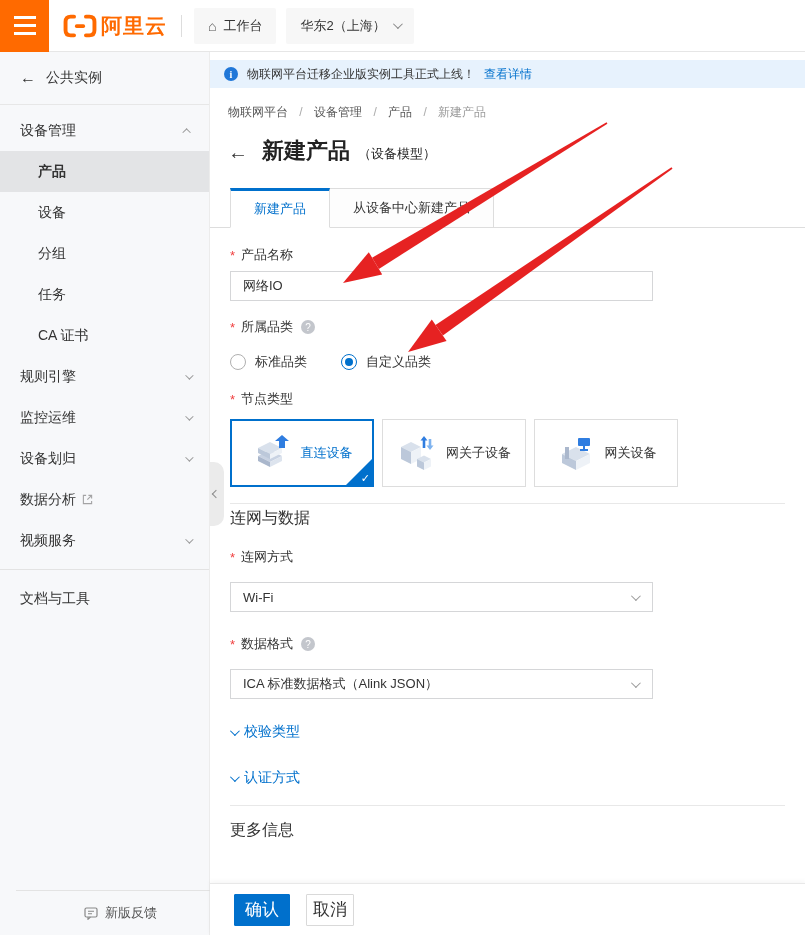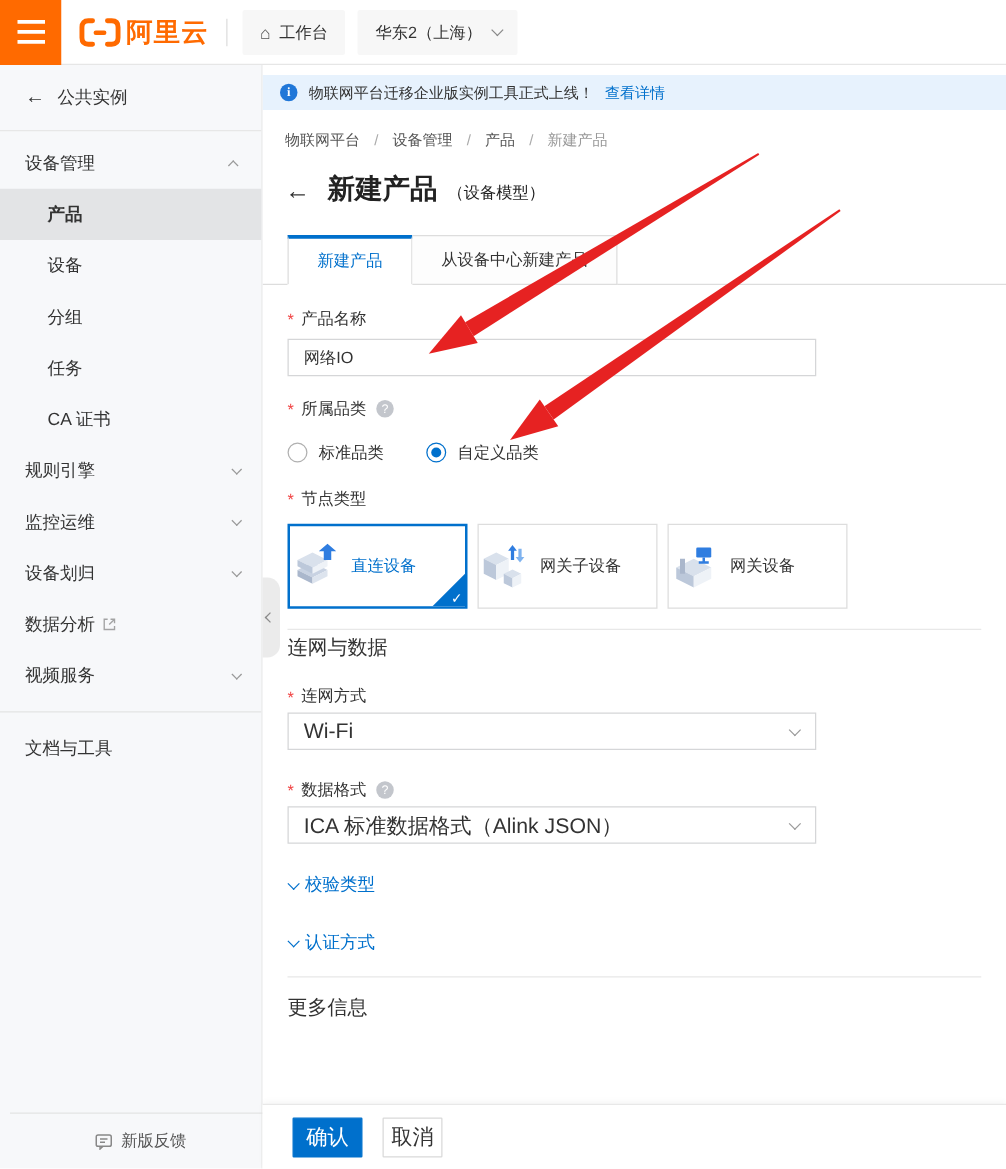--- a/index.html
+++ b/index.html
@@ -33,21 +33,21 @@
   .back-glyph { font-size:16px; color:#333; }
   .nav { padding-top:5px; }
   .nav-item { height:41px; display:flex; align-items:center; font-size:14px; color:#333;
               padding:0 18px 0 20px; cursor:pointer; position:relative; }
   .nav-item .lbl { flex:1; }
   .nav-item.sub { padding-left:38px; }
   .nav-item.selected { background:#e3e4e6; font-weight:bold; }
   .nav-item .chev { width:6px; height:6px; border-color:#999; }
   .ext-ic { margin-left:6px; opacity:.65; }
   .side-divider { height:1px; background:#e3e3e3; margin:8px 0; }
-  .side-feedback { position:absolute; bottom:0; left:8px; width:100%; }
+  .side-feedback { position:absolute; bottom:0; left:16px; width:100%; }
   .side-feedback .fb-line { height:1px; background:#e3e3e3; }
   .fb-row { height:44px; display:flex; align-items:center; justify-content:center; gap:7px;
             font-size:13px; color:#555; cursor:pointer; }
 
   
   .collapse-tab { position:absolute; left:210px; top:462px; width:14px; height:64px;
                   background:#ebebeb; border-radius:0 10px 10px 0; display:flex; align-items:center;
                   justify-content:center; z-index:15; cursor:pointer; }
   .collapse-tab .chev { width:6px; height:6px; border-color:#8a8a8a; margin-left:-2px; }
 
@@ -87,32 +87,32 @@
 
   .radio-row { margin-top:17px; display:flex; align-items:center; gap:34px; }
   .radio-opt { display:flex; align-items:center; gap:9px; font-size:13px; cursor:pointer; }
   .radio { width:16px; height:16px; border-radius:50%; border:1px solid #b0b0b0; background:#fff; }
   .radio.on { border:1px solid #0070cc; position:relative; }
   .radio.on::after { content:""; position:absolute; left:3px; top:3px; width:8px; height:8px;
                      border-radius:50%; background:#0070cc; }
 
   .cards { margin-top:11px; display:flex; gap:8px; }
   .node-card { width:144px; height:68px; border:1px solid #ddd; background:#fff; display:flex;
-               align-items:center; gap:9px; font-size:13px; color:#333;
+               align-items:center; justify-content:center; gap:9px; font-size:13px; color:#333;
                cursor:pointer; position:relative; overflow:hidden; }
   .node-card.selected { border:2px solid #0070cc; color:#0070cc; }
   .corner { position:absolute; right:0; bottom:0; width:0; height:0;
             border-left:26px solid transparent; border-bottom:26px solid #0070cc; }
   .corner-check { position:absolute; right:2px; bottom:0px; color:#fff; font-size:11px; z-index:2; }
 
   .hdivider { margin-top:16px; height:1px; background:#e8e8e8; }
   .section-h { margin-top:4px; font-size:16px; color:#333; }
 
-  .select { margin-top:4px; width:423px; height:30px; border:1px solid #d5d6d8; display:flex;
-            align-items:center; padding:0 12px; font-size:17px; color:#333; cursor:pointer;
+  .select { margin-top:16px; width:423px; height:30px; border:1px solid #d5d6d8; display:flex;
+            align-items:center; padding:0 12px; font-size:13px; color:#333; cursor:pointer;
             justify-content:space-between; background:#fff; }
   .select .chev { border-color:#9a9a9a; margin-right:2px; }
 
   .blue-link { display:flex; align-items:center; gap:7px; font-size:14px; color:#0070cc; cursor:pointer; }
   .blue-link .chev { border-color:#0070cc; width:7px; height:7px; }
   .mt22 { margin-top:24px; } .mt26 { margin-top:28px; } .mt12 { margin-top:14px; }
 
   .footer { position:absolute; left:0; right:0; bottom:0; height:52px; background:#fff;
             border-top:1px solid #e8e8e8; box-shadow:0 -2px 5px rgba(0,0,0,.04);
             display:flex; align-items:center; gap:16px; padding-left:24px; z-index:12; }

